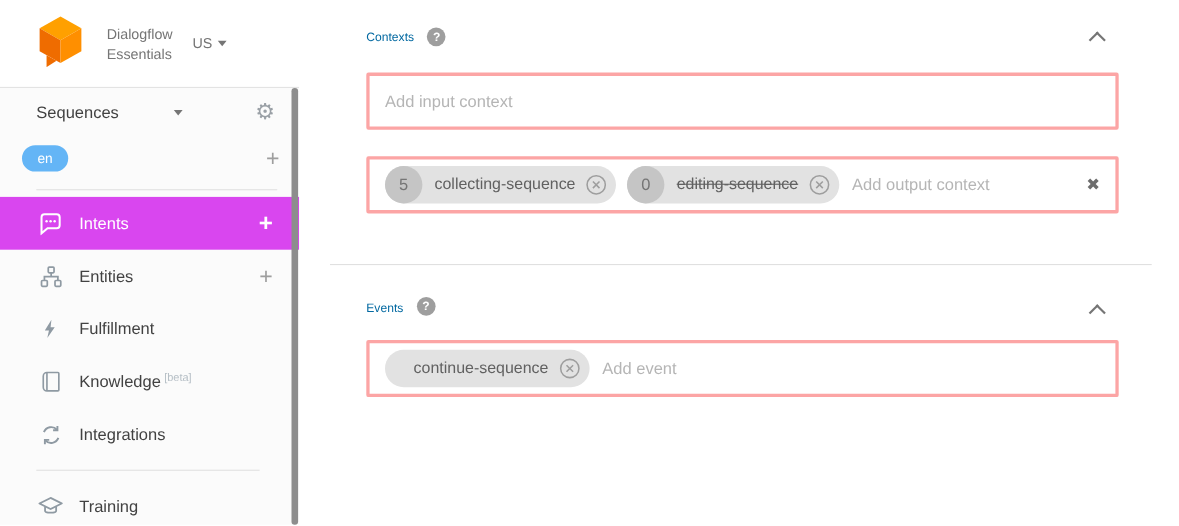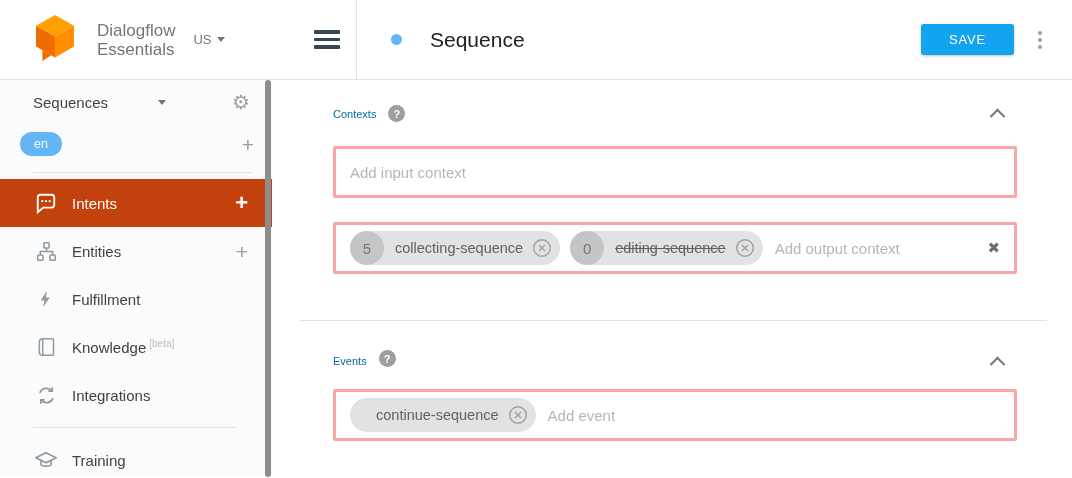--- a/index.html
+++ b/index.html
@@ -3,21 +3,21 @@
 <meta charset="utf-8">
 <style>
   * { margin:0; padding:0; box-sizing:border-box; }
   html,body { width:1072px; height:478px; overflow:hidden; background:#fff;
     font-family:"Liberation Sans","DejaVu Sans",sans-serif; }
 
   
   .sidebar { position:absolute; left:0; top:0; width:272px; height:478px; background:#fff; }
   .sidebar-header { height:80px; border-bottom:1px solid #e3e3e3; display:flex; align-items:center;
     padding-left:33px; background:#fff; }
-  .brand-text { margin-left:20px; color:#757575; font-size:17px; line-height:19px; }
+  .brand-text { margin-left:20px; color:#757575; font-size:13px; line-height:19px; }
   .region-select { margin-left:18px; display:flex; align-items:center; gap:5px; color:#757575; font-size:13px; cursor:pointer; }
   .caret-down { width:0; height:0; border-left:4px solid transparent; border-right:4px solid transparent; border-top:5px solid #757575; }
 
   .sidebar-scroll { position:relative; height:397px; background:#fbfbfb; }
   .scrollbar-thumb { position:absolute; right:1px; top:0; width:6px; height:397px; background:#8d8d8d; border-radius:3px; }
 
   .agent-row { height:44px; display:flex; align-items:center; padding:0 22px 0 33px;gap:48px; }
   .agent-name { font-size:15px; color:#424242; }
   .agent-row .caret-down { margin-left:auto; }
   .gear { margin-left:18px; font-size:20px; color:#9aa0a6; line-height:1; cursor:pointer; }
@@ -25,21 +25,21 @@
   .lang-row { height:40px; display:flex; align-items:center; padding:0 18px 0 20px; }
   .lang-pill { background:#64b5f6; color:#fff; font-size:12.5px; padding:5px 14px; border-radius:13px; cursor:pointer; }
   .add-btn { margin-left:auto; color:#9e9e9e; font-size:21px; font-weight:400; line-height:1; cursor:pointer; }
 
   .side-divider { border-top:1px solid #e0e0e0; margin:8px 20px 6px 33px; }
   .side-divider2 { border-top:1px solid #e0e0e0; margin:8px 36px 8px 33px; }
 
   .menu-item { height:48px; display:flex; align-items:center; padding:0 24px 0 35px; color:#424242;
     font-size:15px; cursor:pointer; }
   .menu-item .mi-icon { width:22px; height:22px; margin-right:15px; flex:none; display:flex; align-items:center; justify-content:center; }
-  .menu-item.active { background:#c2410c; color:#fff; }
+  .menu-item.active { background:#d946ef; color:#fff; }
   .menu-item.active .add-btn { color:#fff; font-weight:bold; font-size:22px; }
   .beta-badge { font-size:10px; color:#b6bfc6; vertical-align:super; margin-left:3px; }
 
   
   .main { position:absolute; left:272px; top:0; width:800px; height:478px; background:#fff; }
   .main-header { height:80px; border-bottom:1px solid #e3e3e3; display:flex; align-items:center; position:relative; }
   .hamburger { margin-left:42px; display:flex; flex-direction:column; gap:4px; cursor:pointer; }
   .hamburger span { display:block; width:26px; height:3.5px; background:#37474f; border-radius:1px; }
   .header-vdiv { width:1px; height:80px; background:#e3e3e3; margin-left:16px; }
   .intent-dot { width:11px; height:11px; border-radius:50%; background:#64b5f6; margin-left:34px; }
@@ -181,36 +181,20 @@
         </svg>
       </span>
       <span>Training</span>
     </div>
 
     <div class="scrollbar-thumb"></div>
   </div>
 </div>
 
 <div class="main">
-  <div class="main-header">
-    <div class="hamburger">
-        <span></span>
-        <span></span>
-        <span></span>
-      </div>
-    <div class="header-vdiv"></div>
-    <span class="intent-dot"></span>
-    <span class="page-title">Sequence</span>
-    <button class="save-button">SAVE</button>
-    <div class="kebab">
-        <i></i>
-        <i></i>
-        <i></i>
-      </div>
-  </div>
 
   <div class="content">
 
     <div class="section-header">
       <span class="section-title">Contexts</span>
       <span class="help-icon">?</span>
       <span class="chevron-up"></span>
     </div>
 
     <div class="field-box">

